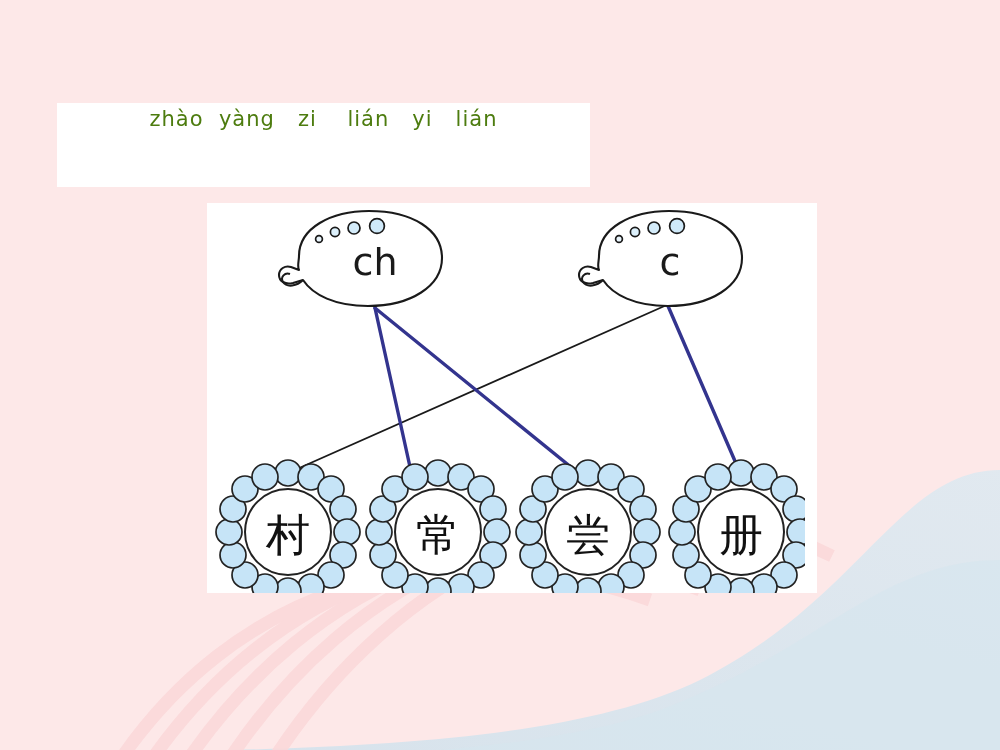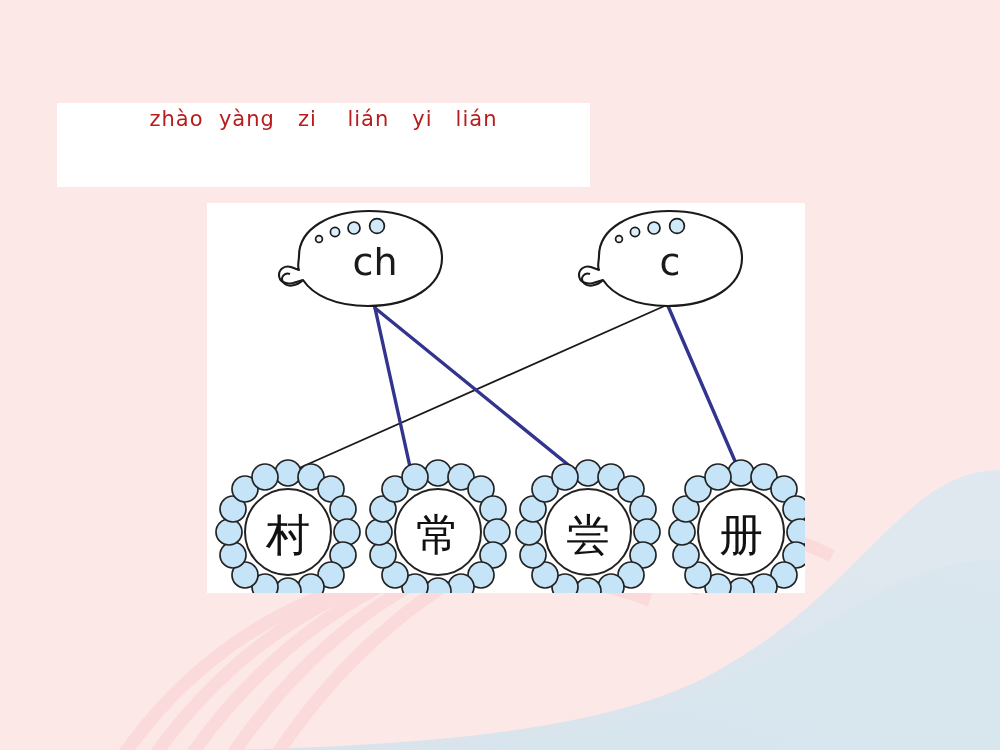--- a/index.html
+++ b/index.html
@@ -33,21 +33,21 @@
     width: 533px;
     height: 84px;
     background: #ffffff;
     z-index: 2;
   }
   #pinyin-line {
     position: absolute;
     left: 0; top: 4px;
     width: 533px;
     text-align: center;
-    color: #b91c1c;
+    color: #4d7c0f;
     font-size: 21px;
     letter-spacing: 1px;
     white-space: pre;
     font-family: "DejaVu Sans", sans-serif;
   }
   #heading-line {
     position: absolute;
     left: 0; top: 32px;
     width: 533px;
     text-align: center;
@@ -61,20 +61,21 @@
 
   
   #exercise-panel {
     position: absolute;
     left: 207px;
     top: 203px;
     width: 598px;
     height: 390px;
     background: #ffffff;
     z-index: 1;
+    padding-left: 12px;
   }
   #exercise-canvas {
     position: absolute;
     left: 0; top: 0;
     width: 598px;
     height: 390px;
   }
   .bubble-label {
     position: absolute;
     color: #1a1a1a;

